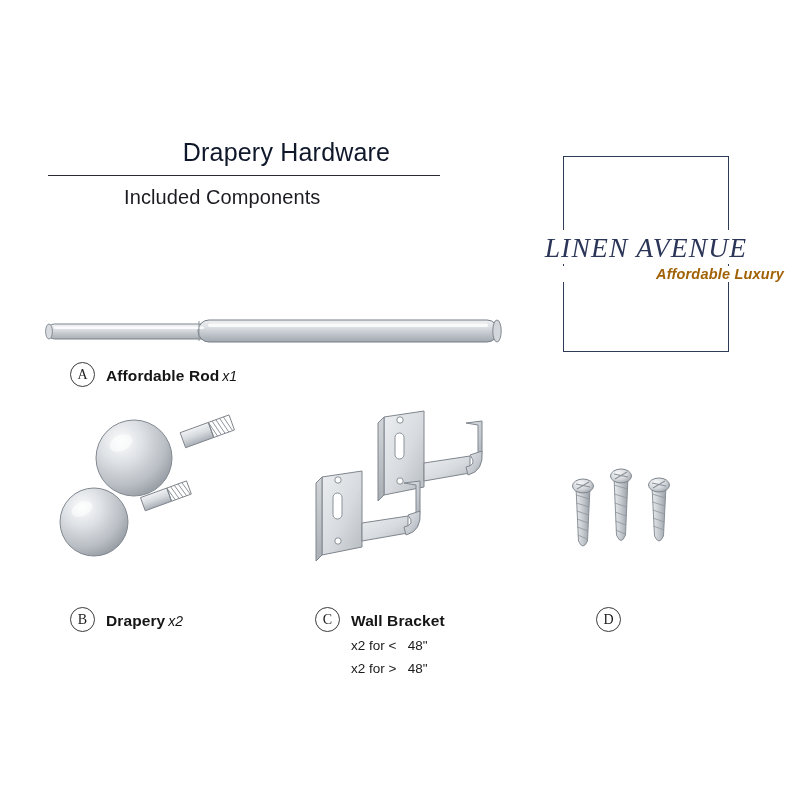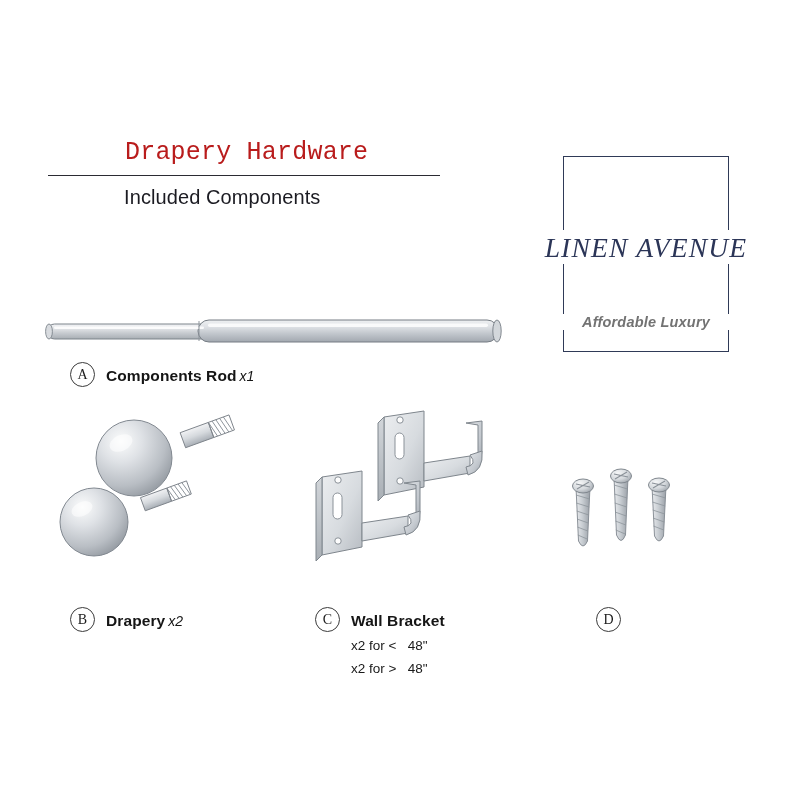--- a/index.html
+++ b/index.html
@@ -18,25 +18,26 @@
   }
 
   
   .title-block {
     position: absolute;
     left: 48px;
     top: 138px;
     width: 400px;
   }
   .title-main {
-    font-family: Liberation Mono, monospace;
+    font-family: Liberation Sans, sans-serif;
     font-size: 25px;
-    color: #b91c1c;
+    color: #0f172a;
     letter-spacing: 0.2px;
     padding-left: 77px;
+    text-align: center;
   }
   .title-rule {
     margin-top: 8px;
     height: 1px;
     background: #2b2b33;
     width: 392px;
   }
   .title-sub {
     margin-top: 10px;
     font-family: "Liberation Sans", sans-serif;
@@ -78,28 +79,27 @@
     letter-spacing: 1.2px;
     color: #2b3557;
     background: #ffffff;
     padding: 2px 0 0 0;
   }
   .brand-tagline {
     position: absolute;
     left: -48px;
     top: 118px;
     width: 276px;
-    text-align: center;
+    text-align: right;
     font-family: "Liberation Sans", sans-serif;
     font-size: 14.5px;
     font-weight: bold;
-    color: #737373;
+    color: #a16207;
     background: #ffffff;
     letter-spacing: 0.2px;
-    margin-top: 48px;
   }
 
   
   .callout {
     position: absolute;
     display: flex;
     align-items: flex-start;
   }
   .badge {
     width: 25px;
@@ -201,21 +201,21 @@
       <rect x="14" y="26.5" width="150" height="2.6" rx="1.3" fill="#ffffff" opacity="0.85"></rect>
       <rect x="168" y="23.5" width="280" height="3.4" rx="1.7" fill="#ffffff" opacity="0.8"></rect>
 
       <line x1="159" y1="21" x2="159" y2="41" stroke="#8e959c" stroke-width="1"></line>
     </svg>
   </div>
 
   <div class="callout" id="callout-rod">
     <div class="badge">A</div>
     <div class="callout-text">
-      <span class="c-name">Components Rod</span><span class="c-qty">x1</span>
+      <span class="c-name">Affordable Rod</span><span class="c-qty">x1</span>
     </div>
   </div>
 
   <div class="art" id="art-finials">
     <svg width="230" height="180" viewBox="0 0 230 180">
       <defs>
         <radialGradient id="ballGrad" cx="33%" cy="28%" r="78%">
           <stop offset="0%" stop-color="#fbfcfc"></stop>
           <stop offset="35%" stop-color="#dfe2e6"></stop>
           <stop offset="75%" stop-color="#b9bec4"></stop>

